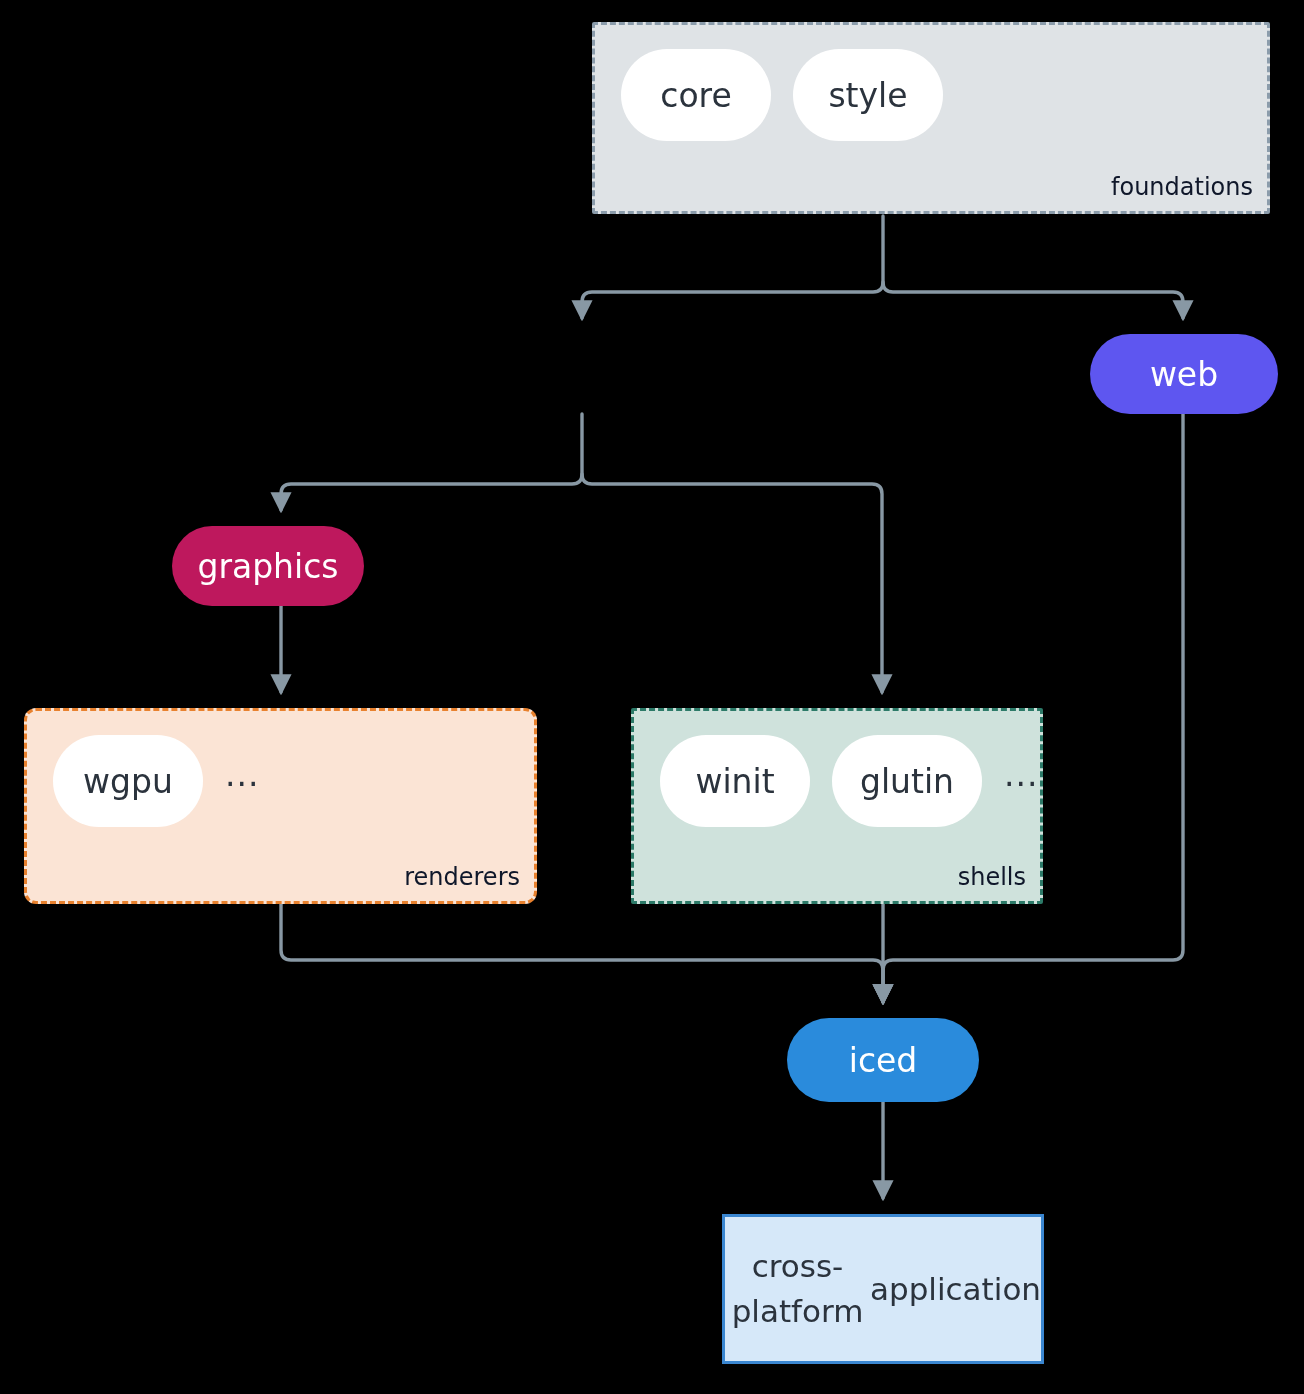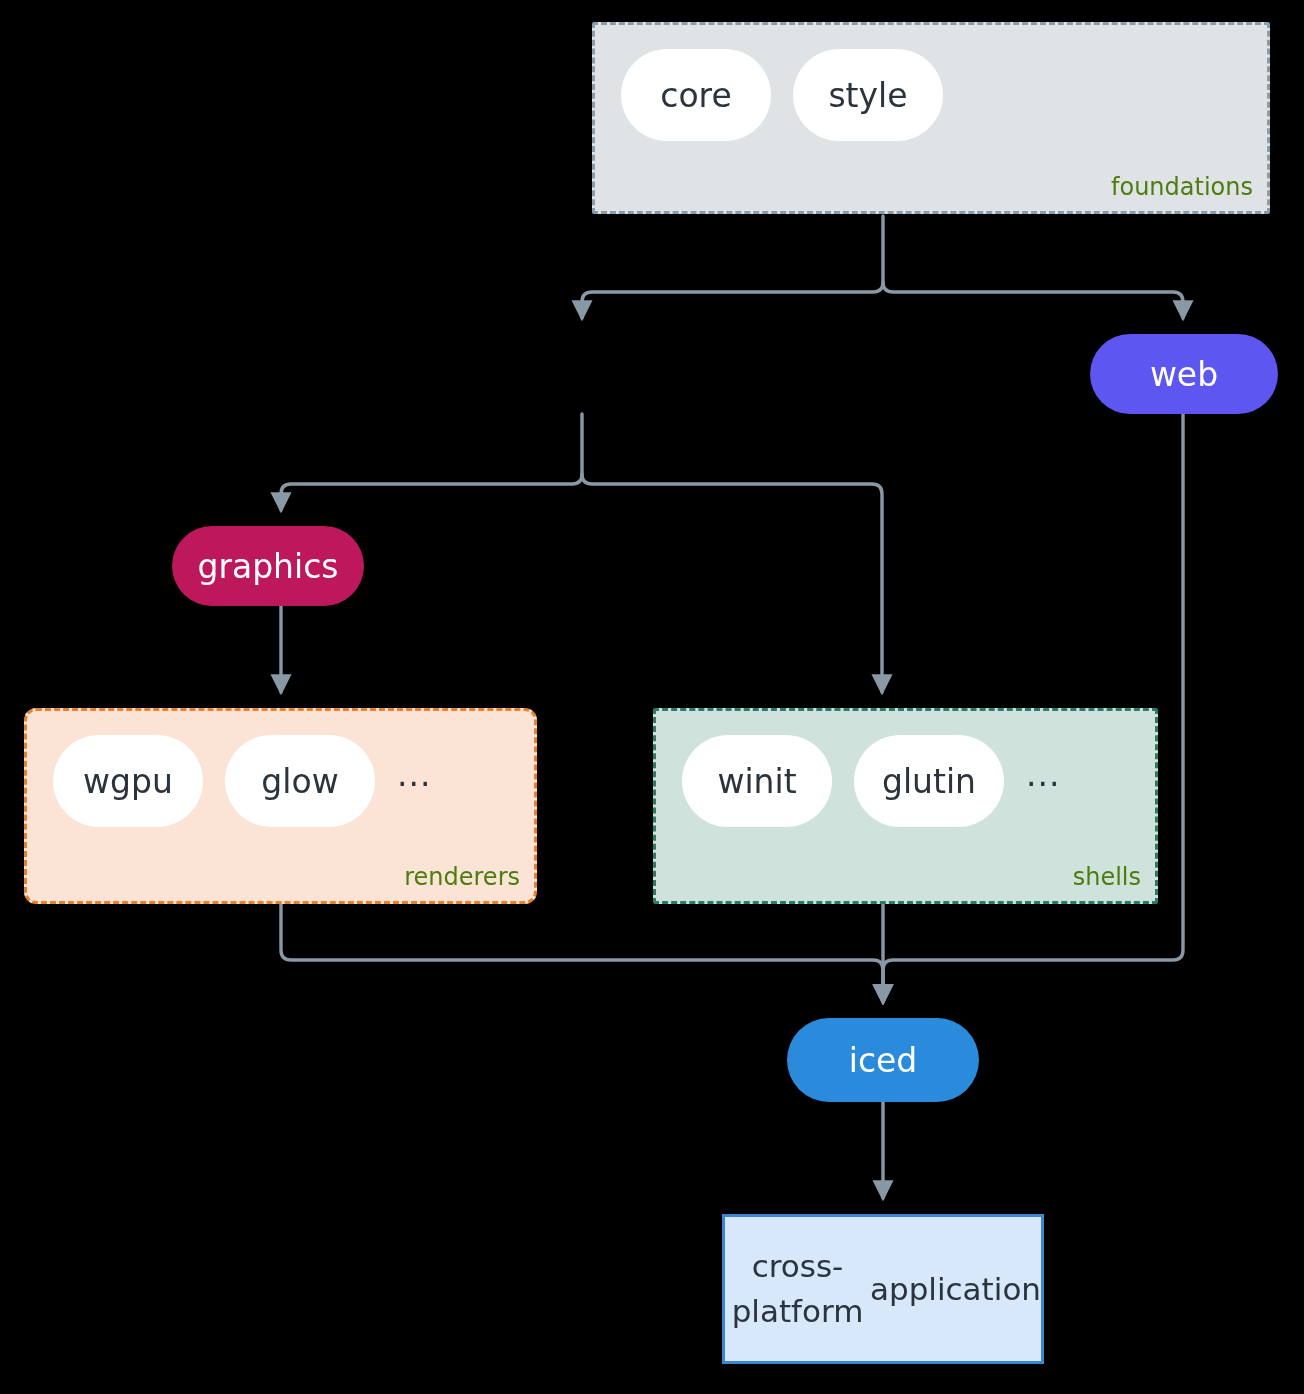--- a/index.html
+++ b/index.html
@@ -43,34 +43,34 @@
   .group-renderers {
     left: 24px;
     top: 708px;
     width: 513px;
     height: 196px;
     background: #FBE4D5;
     border: 3px dashed #E8812E;
     border-radius: 12px;
   }
   .group-shells {
-    left: 653px;
+    left: 631px;
     top: 708px;
-    width: 505px;
+    width: 412px;
     height: 196px;
     background: #CFE2DC;
     border: 3px dashed #2C7A68;
     border-radius: 2px;
   }
   .group-label {
     position: absolute;
     right: 14px;
     bottom: 10px;
     font-size: 24px;
-    color: #4d7c0f;
+    color: #0f172a;
     white-space: nowrap;
   }
 
   
   .pill-row {
     position: absolute;
     left: 0;
     top: 0;
     display: flex;
     align-items: center;
@@ -208,23 +208,20 @@
 
   <div class="node node-graphics">
     <span>graphics</span>
   </div>
 
   <div class="group group-renderers">
     <div class="pill-row">
       <div class="pill">
         <span>wgpu</span>
       </div>
-      <div class="pill">
-        <span>glow</span>
-      </div>
       <div class="ellipsis">...</div>
     </div>
     <div class="group-label">renderers</div>
   </div>
 
   <div class="group group-shells">
     <div class="pill-row">
       <div class="pill">
         <span>winit</span>
       </div>

